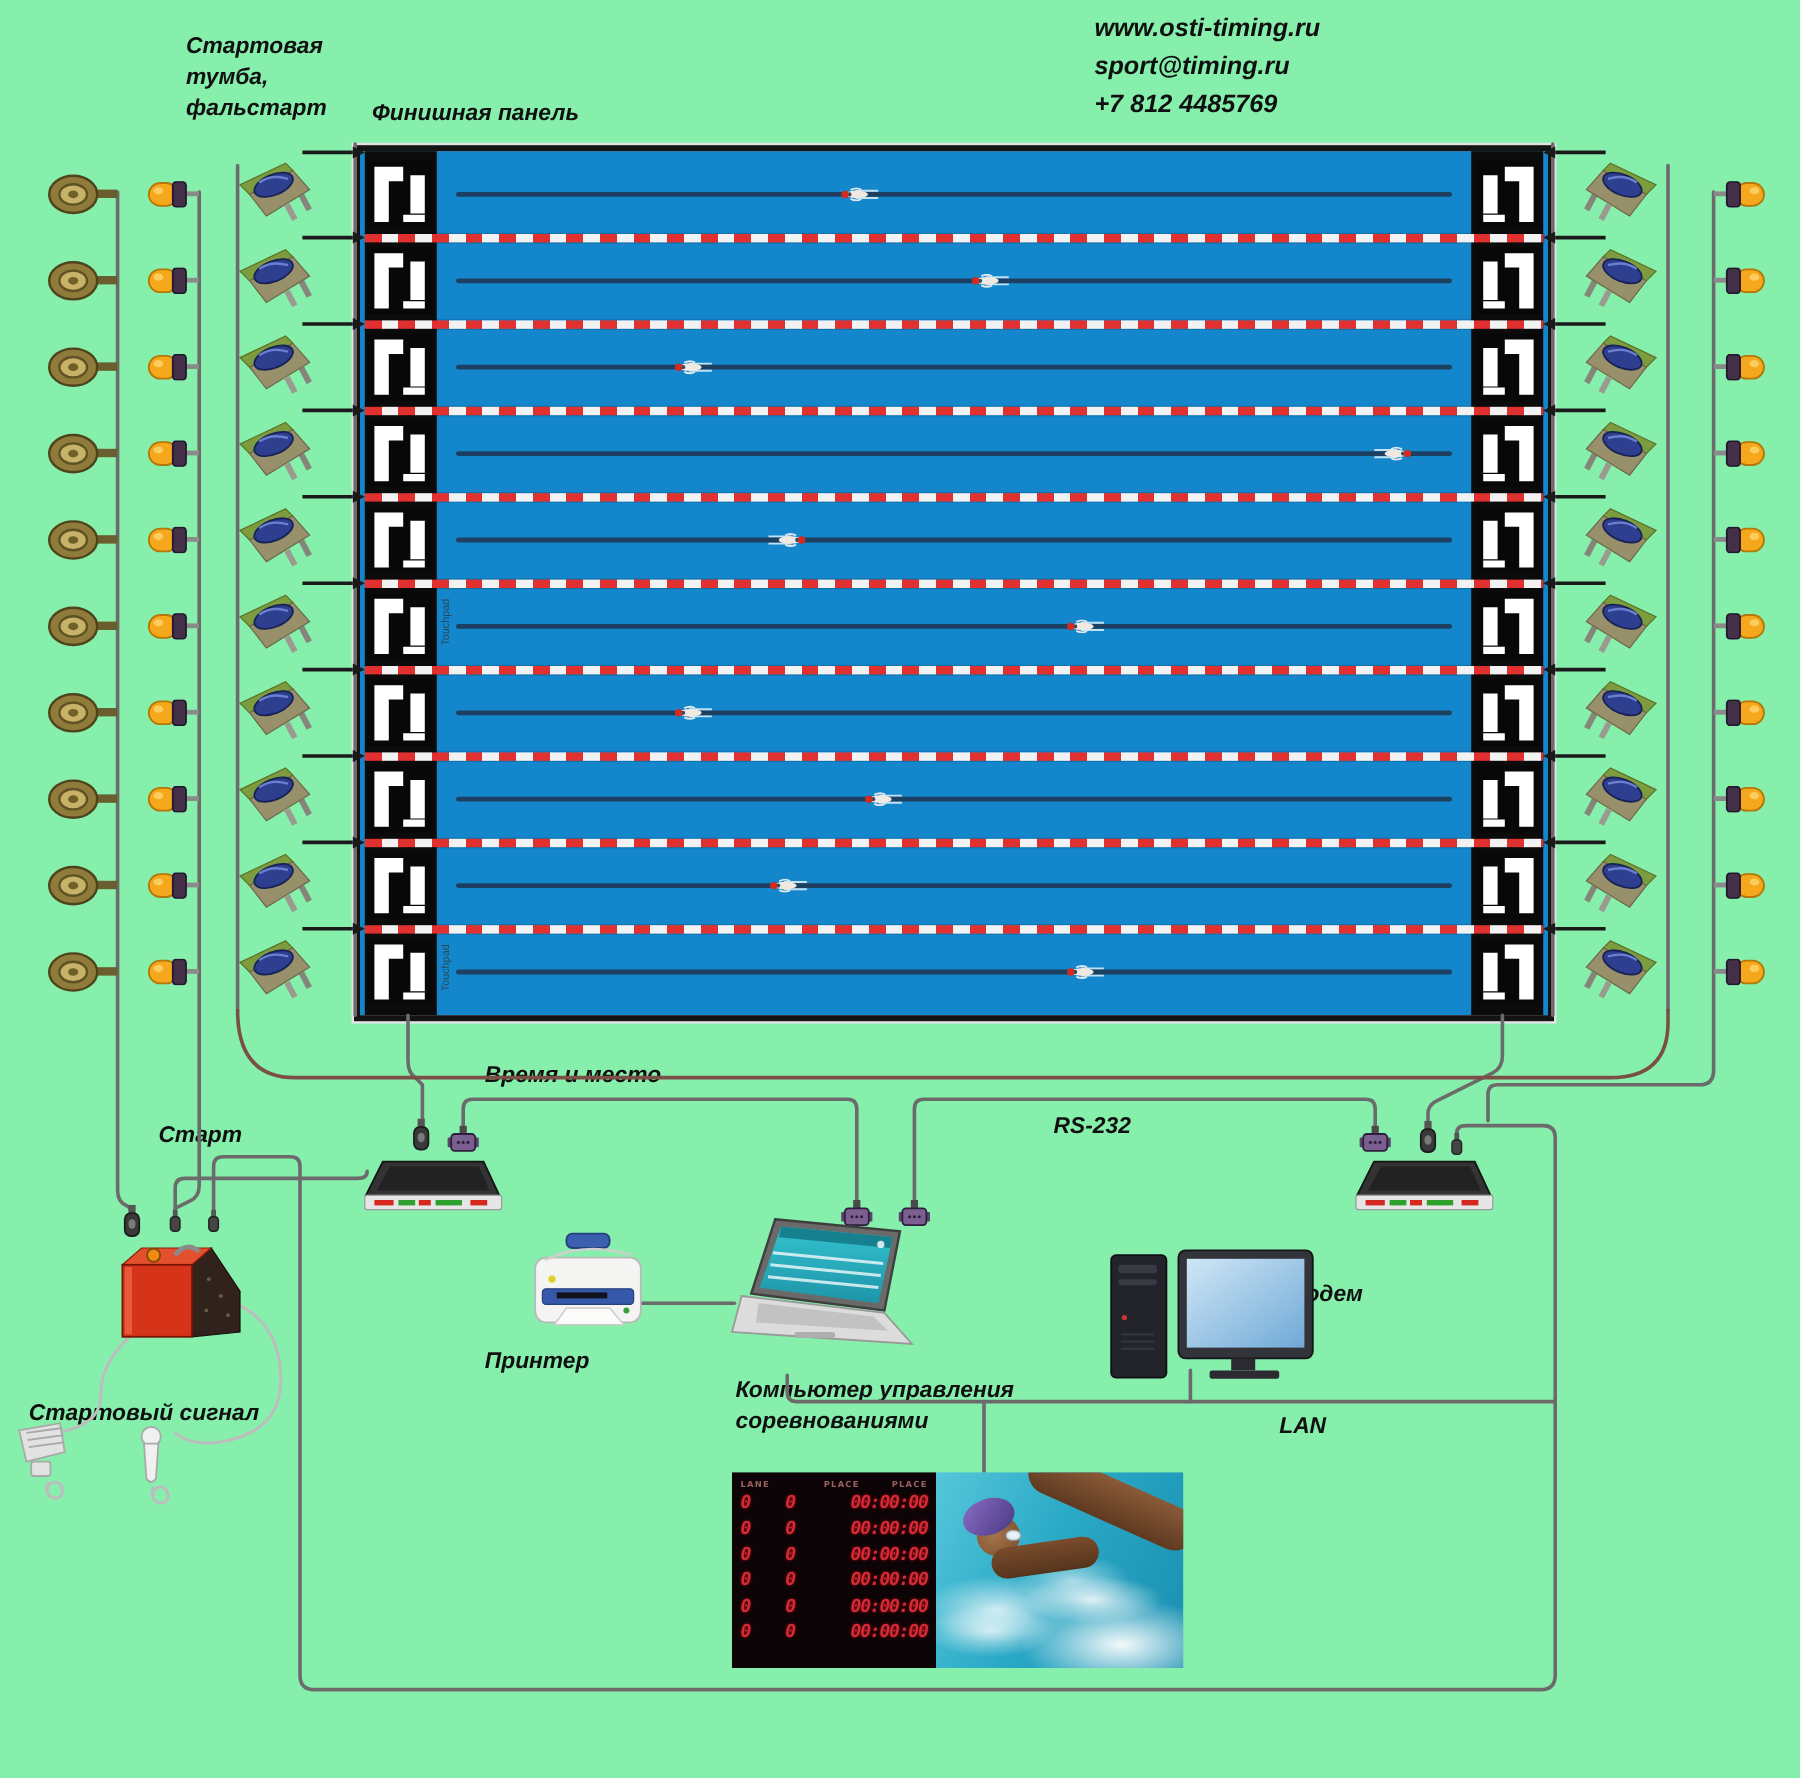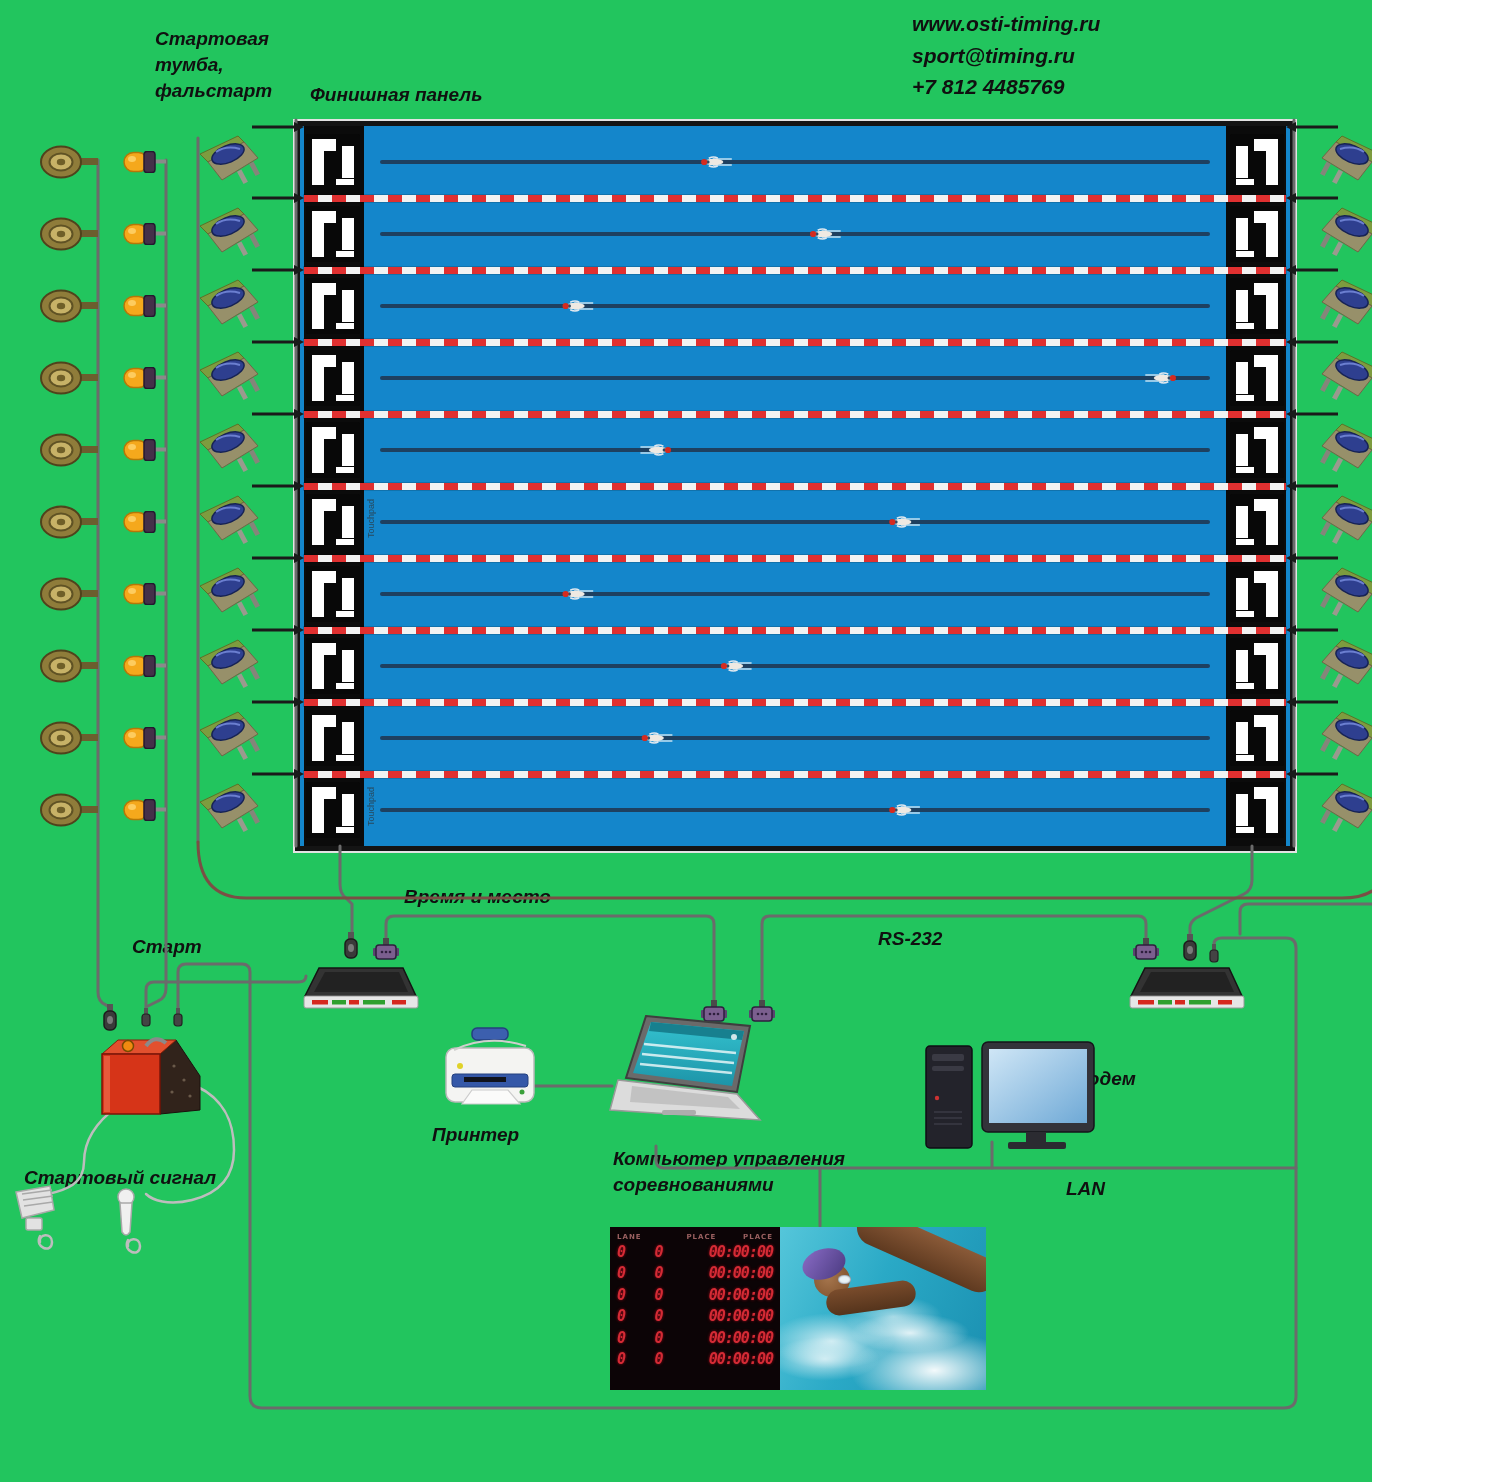--- a/index.html
+++ b/index.html
@@ -1,16 +1,16 @@
 <!DOCTYPE html>
 <html><head>
 <meta charset="utf-8">
 <style>
   html,body{margin:0;padding:0;background:#ffffff;}
-  .canvas{position:relative;width:1372px;height:1482px;background:#22c55e;overflow:hidden;
+  .canvas{position:relative;width:1500px;height:1482px;background:#86efac;overflow:hidden;
           font-family:"Liberation Sans",sans-serif;text-decoration:underline;}
   .lbl{position:absolute;font:italic 700 19px "Liberation Sans",sans-serif;color:#101010;
        white-space:pre-line;line-height:1.38;}
   .contact{position:absolute;left:912px;top:8px;font:italic 700 21px "Liberation Sans",sans-serif;
        color:#101010;line-height:1.5;}
   
   #pool{position:absolute;left:300px;top:126px;width:990px;height:720px;background:#1486cb;
         outline:5px solid #141414;box-shadow:0 0 0 7px #e3e3e3;}
   .strip{position:absolute;top:0;bottom:0;width:60px;background:#0b0b0b;}
   .stripL{left:4px;} .stripR{right:4px;}
@@ -65,21 +65,21 @@
     <div>+7 812 4485769</div>
   </div>
   <div class="lbl" style="left:155px;top:26px;">Стартовая
 тумба,
 фальстарт</div>
   <div class="lbl" style="left:310px;top:82px;">Финишная панель</div>
   <div class="lbl" style="left:404px;top:884px;">Время и место</div>
   <div class="lbl" style="left:132px;top:934px;">Старт</div>
   <div class="lbl" style="left:878px;top:926px;">RS-232</div>
   <div class="lbl" style="left:24px;top:1124px;margin-top:41px;">Стартовый сигнал</div>
-  <div class="lbl" style="left:432px;top:1122px;">Принтер</div>
+  <div class="lbl" style="left:404px;top:1122px;">Принтер</div>
   <div class="lbl" style="left:596px;top:1146px;margin-left:17px;">Компьютер управления
 соревнованиями</div>
   <div class="lbl" style="left:1072px;top:1066px;">Модем</div>
   <div class="lbl" style="left:1066px;top:1176px;">LAN</div>
 
   <div id="pool">
     <div class="strip stripL"></div>
     <div class="strip stripR"></div>
     <div id="pool-gen">
         <div class="laneline" style="top: 34px;"></div>

